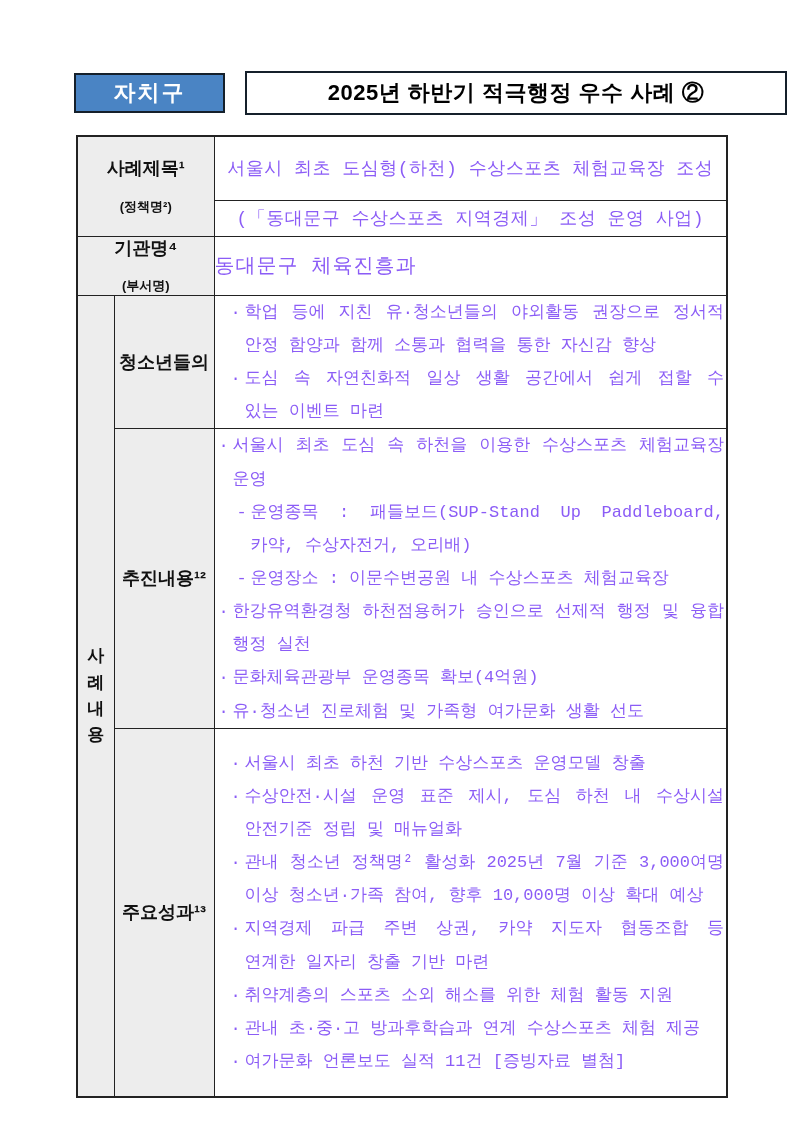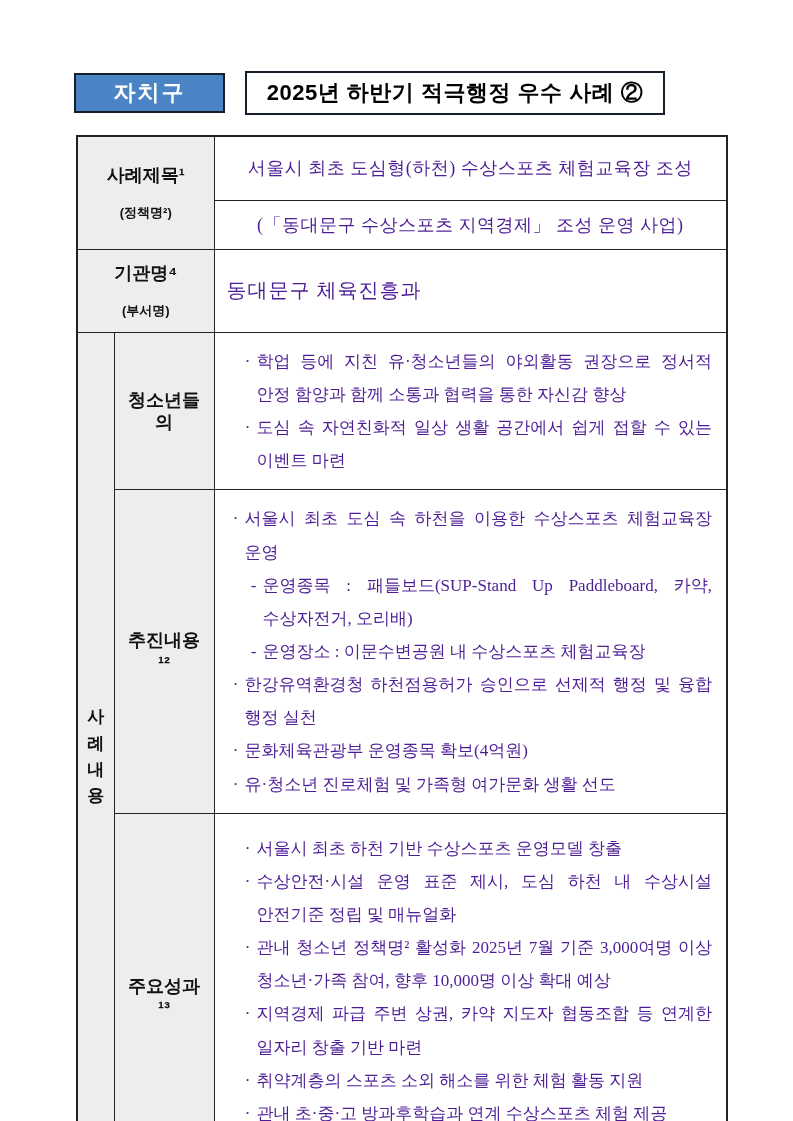--- a/index.html
+++ b/index.html
@@ -13,43 +13,43 @@
     font-family:"Liberation Sans", sans-serif;color:#111;
   }
   .header{position:absolute;top:71px;left:74px;display:flex;align-items:center;gap:20px;}
   .badge{
     width:151px;height:40px;background:var(--badge-blue);
     border:2px solid #15202b;box-sizing:border-box;
     display:flex;align-items:center;justify-content:center;
     color:#fff;font-weight:bold;font-size:22px;letter-spacing:2px;
   }
   .title-box{
-    width:420px;height:44px;border:2px solid #15202b;box-sizing:border-box;
+    width:542px;height:44px;border:2px solid #15202b;box-sizing:border-box;
     display:flex;align-items:center;justify-content:center;
     font-weight:bold;font-size:22px;letter-spacing:0.5px;color:#000;
   }
   table.main-table{
     position:absolute;top:135px;left:76px;width:650px;
     border-collapse:collapse;table-layout:fixed;
   }
   table.main-table th, table.main-table td{
-    border:1px solid var(--line);padding:12px;vertical-align:middle;
+    border:1px solid var(--line);padding:0;vertical-align:middle;
   }
   table.main-table{border:2px solid var(--line);}
   th.label-cell{
     background:var(--cell-gray);text-align:center;font-weight:bold;
   }
   .lbl{display:block;font-size:18px;line-height:1.25;}
   .sublbl{display:block;font-size:13px;line-height:1.3;margin-top:19px;}
   .vcell{background:var(--cell-gray);}
   .vtext{
     display:flex;flex-direction:column;align-items:center;justify-content:center;
     font-weight:bold;font-size:17px;line-height:1.55;
   }
-  .serif{font-family:Liberation Serif, serif;color:#4c1d95;}
+  .serif{font-family:Liberation Mono, monospace;color:#8b5cf6;}
   td.value-center{text-align:center;font-size:18px;letter-spacing:0.5px;}
   td.agency-cell{font-size:20px;padding-left:18px;letter-spacing:1px;}
   td.items-cell{padding:10px 10px 10px 6px;}
   .li{display:flex;align-items:flex-start;line-height:1.95;font-size:17px;}
   .li .marker{flex:0 0 18px;text-align:center;}
   .li .txt{flex:1;text-align:justify;word-break:keep-all;padding-right:2px;}
   .li.dash{padding-left:18px;}
   .indented .li.bullet{padding-left:12px;}
 </style>
 </head>

